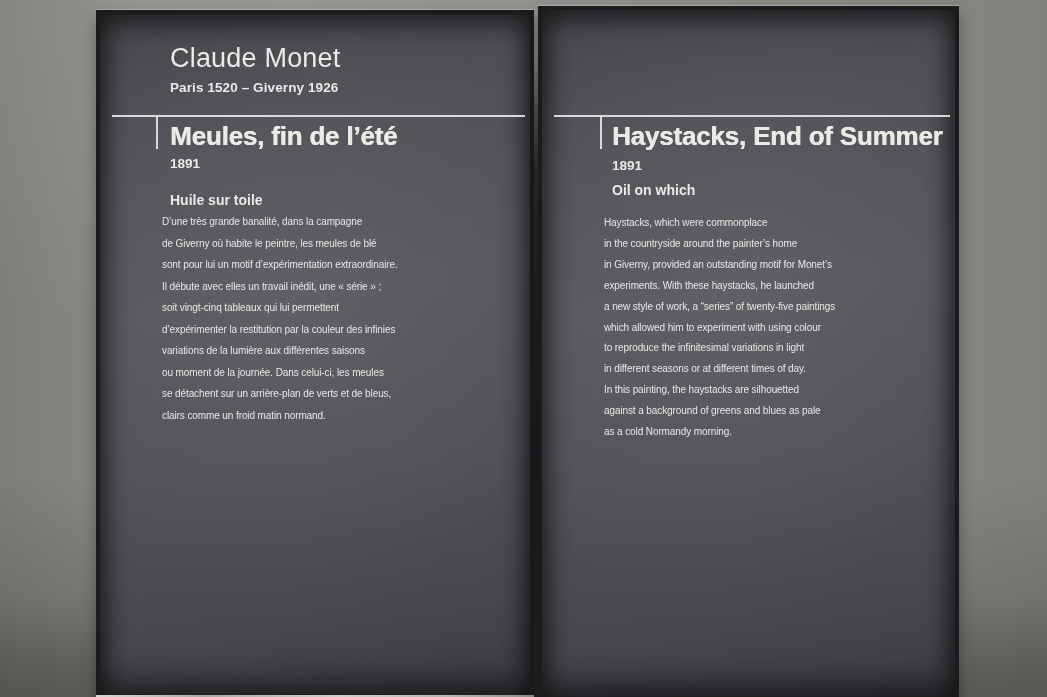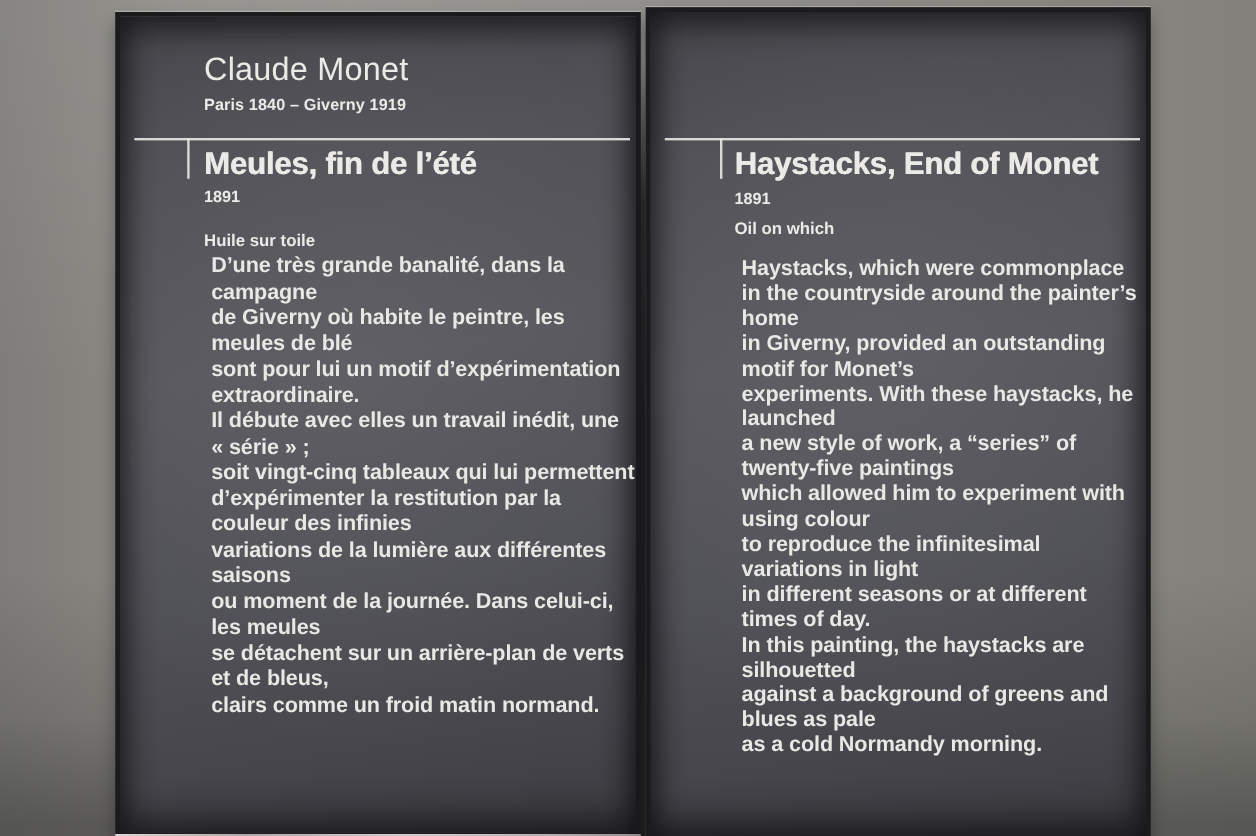--- a/index.html
+++ b/index.html
@@ -74,64 +74,64 @@
   .panel-right .title { top: 111px; }
 
   .year   { position: absolute; left: 70px; font-size: 13.5px; font-weight: 700; }
   .medium { position: absolute; left: 70px; font-size: 14px;   font-weight: 700; }
   .panel-left  .year   { top: 142px; }
   .panel-left  .medium { top: 166px; margin-top: 12px; }
   .panel-right .year   { top: 148px; }
   .panel-right .medium { top: 172px; }
 
   .para {
-    position: absolute; left: 76px; margin: 0;
-    font-size: 18px; font-weight: 700; letter-spacing: -.1px;
+    position: absolute; left: 62px; margin: 0;
+    font-size: 10px; font-weight: 400; letter-spacing: -.1px;
     white-space: pre-line; color: #e9e8e4;
   }
   .panel-left  .para { top: 197px; line-height: 21.5px; }
   .panel-right .para { top: 203px; line-height: 20.9px; }
 
   .credit {
     position: absolute; left: 70px; top: 606px; margin: 0;
     font-size: 12.5px; line-height: 15.5px; font-weight: 700; letter-spacing: .1px;
     white-space: pre-line; color: #e4e3df;
   }
 </style>
 </head>
 <body>
 
 <div class="scene">
   <div class="gap-shadow"></div>
   <div class="wall-lower-shade"></div>
 
   <section class="panel panel-left">
     <h1 class="artist">Claude Monet</h1>
-    <div class="dates">Paris 1840 – Giverny 1919</div>
+    <div class="dates">Paris 1520 – Giverny 1926</div>
     <div class="rule"></div>
     <div class="tick"></div>
     <h2 class="title">Meules, fin de l’été</h2>
     <div class="year">1891</div>
     <div class="medium">Huile sur toile</div>
     <p class="para">D’une très grande banalité, dans la campagne
 de Giverny où habite le peintre, les meules de blé
 sont pour lui un motif d’expérimentation extraordinaire.
 Il débute avec elles un travail inédit, une « série » ;
 soit vingt-cinq tableaux qui lui permettent
 d’expérimenter la restitution par la couleur des infinies
 variations de la lumière aux différentes saisons
 ou moment de la journée. Dans celui-ci, les meules
 se détachent sur un arrière-plan de verts et de bleus,
 clairs comme un froid matin normand.</p>
   </section>
 
   <section class="panel panel-right">
     <div class="rule"></div>
     <div class="tick"></div>
-    <h2 class="title">Haystacks, End of Monet</h2>
+    <h2 class="title">Haystacks, End of Summer</h2>
     <div class="year">1891</div>
     <div class="medium">Oil on which</div>
     <p class="para">Haystacks, which were commonplace
 in the countryside around the painter’s home
 in Giverny, provided an outstanding motif for Monet’s
 experiments. With these haystacks, he launched
 a new style of work, a “series” of twenty-five paintings
 which allowed him to experiment with using colour
 to reproduce the infinitesimal variations in light
 in different seasons or at different times of day.

